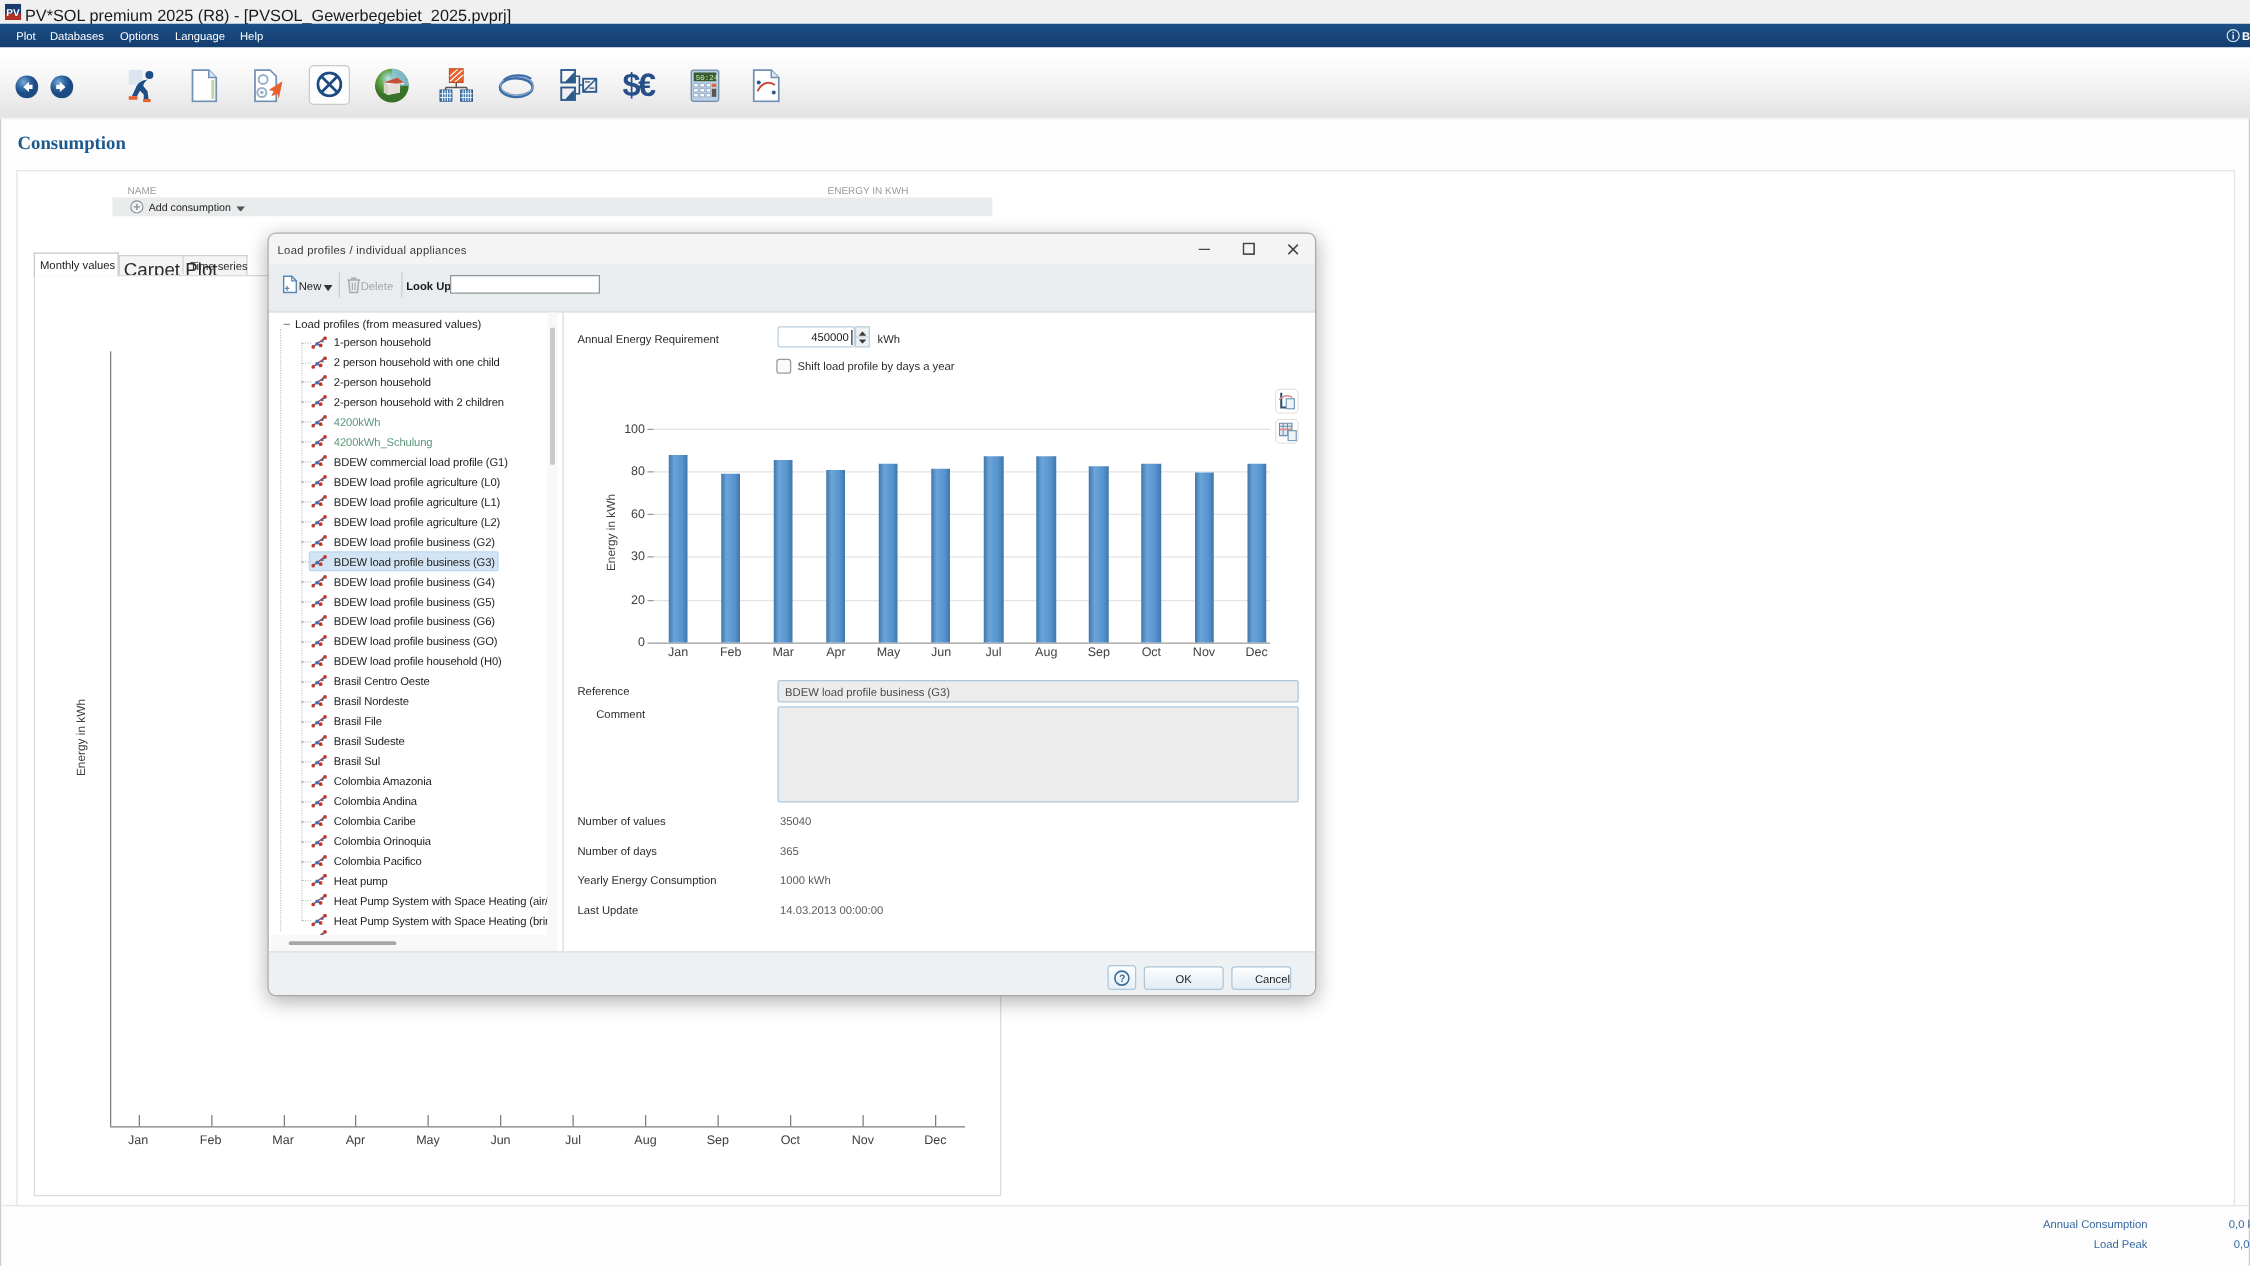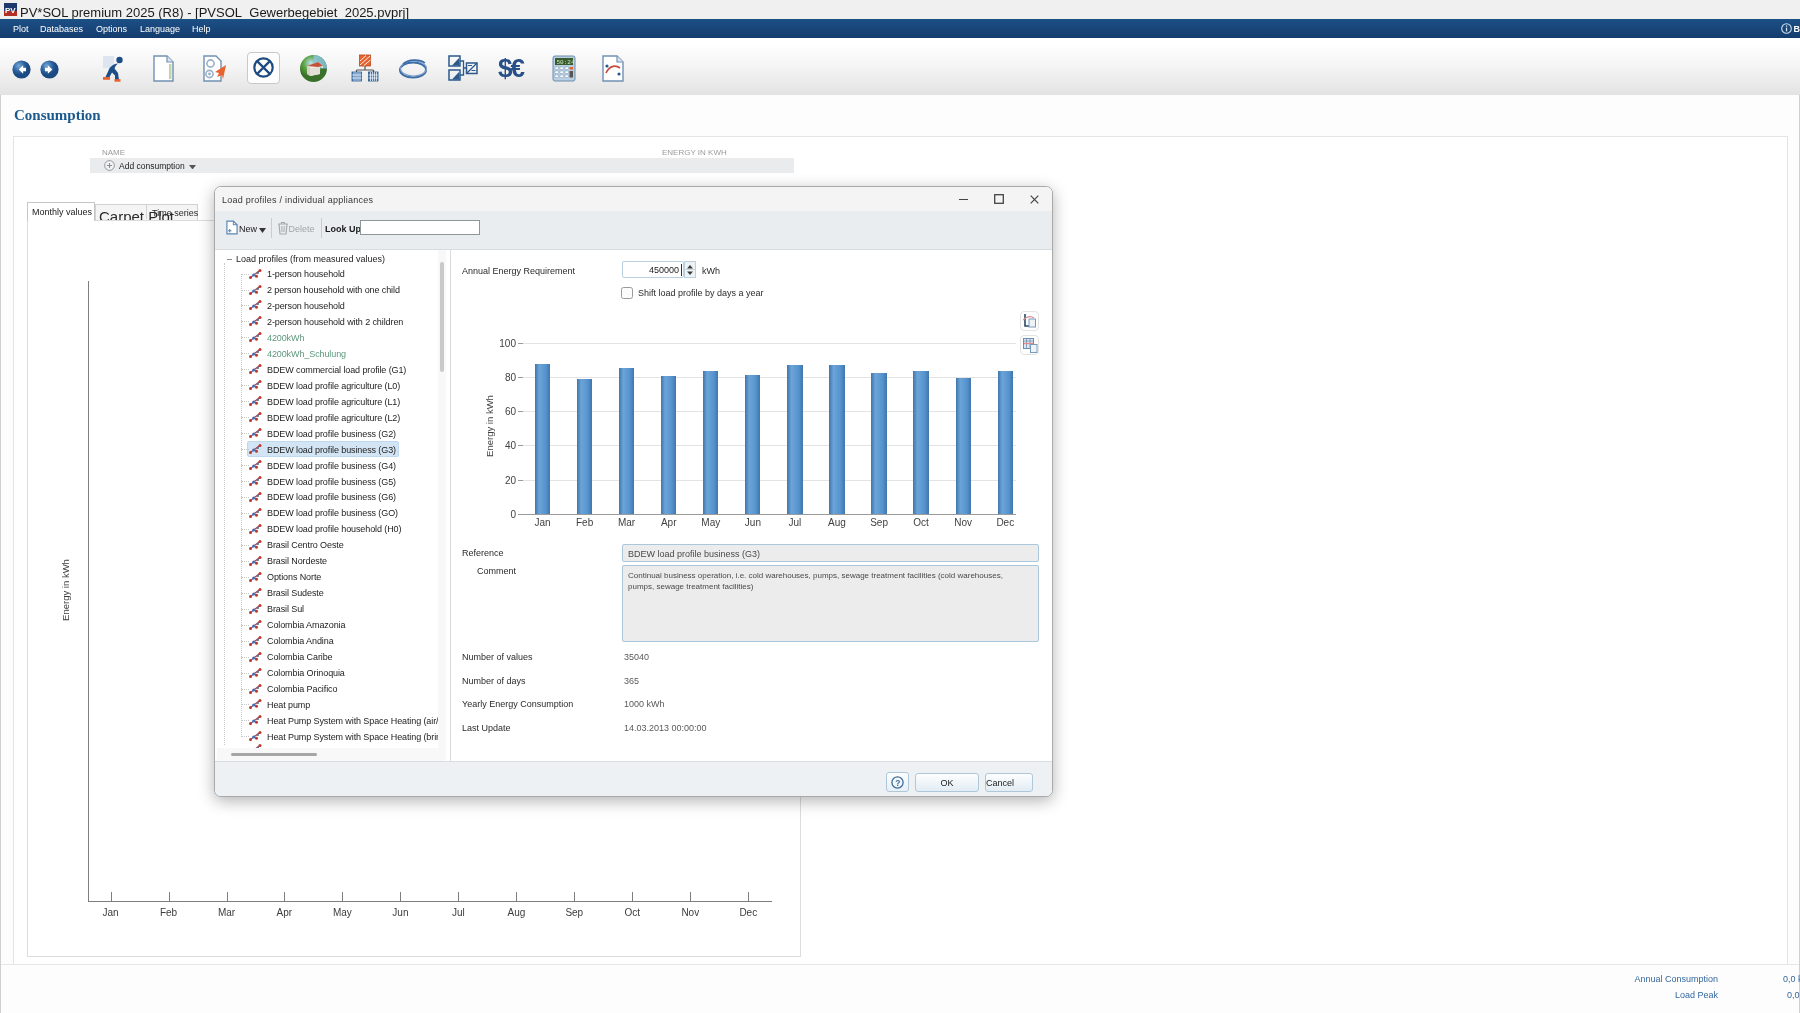--- a/index.html
+++ b/index.html
@@ -448,21 +448,21 @@
 <div class="abs" style="left:24px;top:326.7px;width:8px;height:1px;border-top:1px dotted #c8c8c8"></div>
 <svg class="abs" style="left:32px;top:321.7px" width="13" height="11" viewBox="0 0 13 11">
         <polyline points="1.5,8.5 4.7,6 7.5,7.3" fill="none" stroke="#4a6fae" stroke-width="1.2"></polyline>
         <polyline points="4.7,6 11,1.5" fill="none" stroke="#c0392b" stroke-width="1.2"></polyline>
         <circle cx="1.5" cy="8.5" r="1.5" fill="#c0392b"></circle>
         <circle cx="4.7" cy="6" r="1.5" fill="#4a6fae"></circle>
         <circle cx="7.5" cy="7.3" r="1.5" fill="#c0392b"></circle>
         <circle cx="11" cy="1.5" r="1.5" fill="#c0392b"></circle>
         <circle cx="8.8" cy="3.8" r="1.2" fill="#4a6fae"></circle>
       </svg>
-<div class="abs" style="left:50px;top:322.2px;font-size:9px;letter-spacing:-0.1px;color:#1c1c1c;white-space:nowrap">Options Norte</div>
+<div class="abs" style="left:50px;top:322.2px;font-size:9px;letter-spacing:-0.1px;color:#1c1c1c;white-space:nowrap">Brasil File</div>
 <div class="abs" style="left:24px;top:342.7px;width:8px;height:1px;border-top:1px dotted #c8c8c8"></div>
 <svg class="abs" style="left:32px;top:337.7px" width="13" height="11" viewBox="0 0 13 11">
         <polyline points="1.5,8.5 4.7,6 7.5,7.3" fill="none" stroke="#4a6fae" stroke-width="1.2"></polyline>
         <polyline points="4.7,6 11,1.5" fill="none" stroke="#c0392b" stroke-width="1.2"></polyline>
         <circle cx="1.5" cy="8.5" r="1.5" fill="#c0392b"></circle>
         <circle cx="4.7" cy="6" r="1.5" fill="#4a6fae"></circle>
         <circle cx="7.5" cy="7.3" r="1.5" fill="#c0392b"></circle>
         <circle cx="11" cy="1.5" r="1.5" fill="#c0392b"></circle>
         <circle cx="8.8" cy="3.8" r="1.2" fill="#4a6fae"></circle>
       </svg>
@@ -614,21 +614,21 @@
 <div class="abs" style="left:308px;top:224.3px;width:493px;height:1px;background:#e3e3e3"></div>
 <div class="abs" style="left:308px;top:258.4px;width:493px;height:1px;background:#e3e3e3"></div>
 <div class="abs" style="left:308px;top:292.5px;width:493px;height:1px;background:#e3e3e3"></div>
 <div class="abs" style="left:303px;top:156.1px;width:5px;height:1px;background:#9b9b9b"></div>
 <div class="ylab" style="left:275px;top:151.1px">100</div>
 <div class="abs" style="left:303px;top:190.2px;width:5px;height:1px;background:#9b9b9b"></div>
 <div class="ylab" style="left:275px;top:185.2px">80</div>
 <div class="abs" style="left:303px;top:224.3px;width:5px;height:1px;background:#9b9b9b"></div>
 <div class="ylab" style="left:275px;top:219.3px">60</div>
 <div class="abs" style="left:303px;top:258.4px;width:5px;height:1px;background:#9b9b9b"></div>
-<div class="ylab" style="left:275px;top:253.4px">40</div>
+<div class="ylab" style="left:275px;top:253.4px">30</div>
 <div class="abs" style="left:303px;top:292.5px;width:5px;height:1px;background:#9b9b9b"></div>
 <div class="ylab" style="left:275px;top:287.5px">20</div>
 <div class="abs" style="left:303px;top:326.6px;width:5px;height:1px;background:#9b9b9b"></div>
 <div class="ylab" style="left:275px;top:321.6px">0</div>
 <div class="abs" style="left:308px;top:326.6px;width:493px;height:1px;background:#9b9b9b"></div>
 <div class="abs" style="left:319.8px;top:176.7px;width:15.4px;height:149.9px;background:linear-gradient(90deg,#4076aa,#6ba4d8 28%,#5693ce 72%,#4076aa)"></div>
 <div class="mlab" style="left:306.5px;top:330.1px">Jan</div>
 <div class="abs" style="left:361.9px;top:192.2px;width:15.4px;height:134.4px;background:linear-gradient(90deg,#4076aa,#6ba4d8 28%,#5693ce 72%,#4076aa)"></div>
 <div class="mlab" style="left:348.6px;top:330.1px">Feb</div>
 <div class="abs" style="left:403.9px;top:180.8px;width:15.4px;height:145.8px;background:linear-gradient(90deg,#4076aa,#6ba4d8 28%,#5693ce 72%,#4076aa)"></div>
@@ -651,31 +651,30 @@
 <div class="mlab" style="left:727.2px;top:330.1px">Nov</div>
 <div class="abs" style="left:782.6px;top:183.6px;width:15.4px;height:143.0px;background:linear-gradient(90deg,#4076aa,#6ba4d8 28%,#5693ce 72%,#4076aa)"></div>
 <div class="mlab" style="left:769.3px;top:330.1px">Dec</div>
 <div class="abs" style="left:215px;top:233px;width:120px;height:12px;text-align:center;font-size:9.5px;color:#3f3f3f;transform:rotate(-90deg);transform-origin:center">Energy in kWh</div>
 
   <div class="abs" style="left:247px;top:361px;font-size:9px;color:#2b2b2b">Reference</div>
   <div class="abs" style="left:407px;top:357px;width:417px;height:18px;background:#ececec;border:1px solid #abc7dc;border-radius:2px"></div>
   <div class="abs" style="left:413px;top:362px;font-size:9px;color:#4a4a4a">BDEW load profile business (G3)</div>
   <div class="abs" style="left:262px;top:379px;font-size:9px;color:#2b2b2b">Comment</div>
   <div class="abs" style="left:407px;top:378px;width:417px;height:77px;background:#ececec;border:1px solid #abc7dc;border-radius:2px"></div>
-  <div class="abs" style="left:413px;top:384px;font-size:8px;line-height:10.5px;color:#4a4a4a;white-space:nowrap">Continual business operation, i.e. cold warehouses, pumps, sewage treatment facilities (cold warehouses,<br>pumps, sewage treatment facilities)</div>
 <div class="abs" style="left:247px;top:464.5px;font-size:9px;color:#2b2b2b">Number of values</div>
 <div class="abs" style="left:409px;top:464.5px;font-size:9px;color:#5a5a5a">35040</div>
 <div class="abs" style="left:247px;top:488.5px;font-size:9px;color:#2b2b2b">Number of days</div>
 <div class="abs" style="left:409px;top:488.5px;font-size:9px;color:#5a5a5a">365</div>
 <div class="abs" style="left:247px;top:512.0px;font-size:9px;color:#2b2b2b">Yearly Energy Consumption</div>
 <div class="abs" style="left:409px;top:512.0px;font-size:9px;color:#5a5a5a">1000 kWh</div>
 <div class="abs" style="left:247px;top:536.0px;font-size:9px;color:#2b2b2b">Last Update</div>
 <div class="abs" style="left:409px;top:536.0px;font-size:9px;color:#5a5a5a">14.03.2013 00:00:00</div>
 
   <div class="abs" style="left:0;top:574px;width:100%;height:37px;background:#edf1f3;border-top:1px solid #dadee1"></div>
   <div class="abs" style="left:671px;top:585px;width:23px;height:20px;border:1px solid #aec8da;border-radius:3px;background:linear-gradient(180deg,#fdfeff,#e7eff6)"></div>
   <svg class="abs" style="left:676px;top:588.5px" width="13" height="13" viewBox="0 0 13 13">
     <circle cx="6.5" cy="6.5" r="5.6" fill="none" stroke="#3c6e9e" stroke-width="1.3"></circle>
     <text x="4.2" y="9.5" font-size="8.5" font-weight="bold" fill="#3c6e9e" font-family="Liberation Sans">?</text>
   </svg>
   <div class="abs" style="left:700px;top:586px;width:64px;height:19px;border:1px solid #aec8da;border-radius:3px;background:linear-gradient(180deg,#fdfeff,#e2ecf4);font-size:9px;color:#1a1a1a;text-align:center;line-height:18px">OK</div>
-  <div class="abs" style="left:770px;top:586px;width:48px;height:19px;border:1px solid #aec8da;border-radius:3px;background:linear-gradient(180deg,#fdfeff,#e2ecf4);font-size:9px;color:#1a1a1a;text-align:left;line-height:18px">Cancel</div>
+  <div class="abs" style="left:770px;top:586px;width:48px;height:19px;border:1px solid #aec8da;border-radius:3px;background:linear-gradient(180deg,#fdfeff,#e2ecf4);font-size:9px;color:#1a1a1a;text-align:right;line-height:18px">Cancel</div>
 </div>
 
 </body></html>

